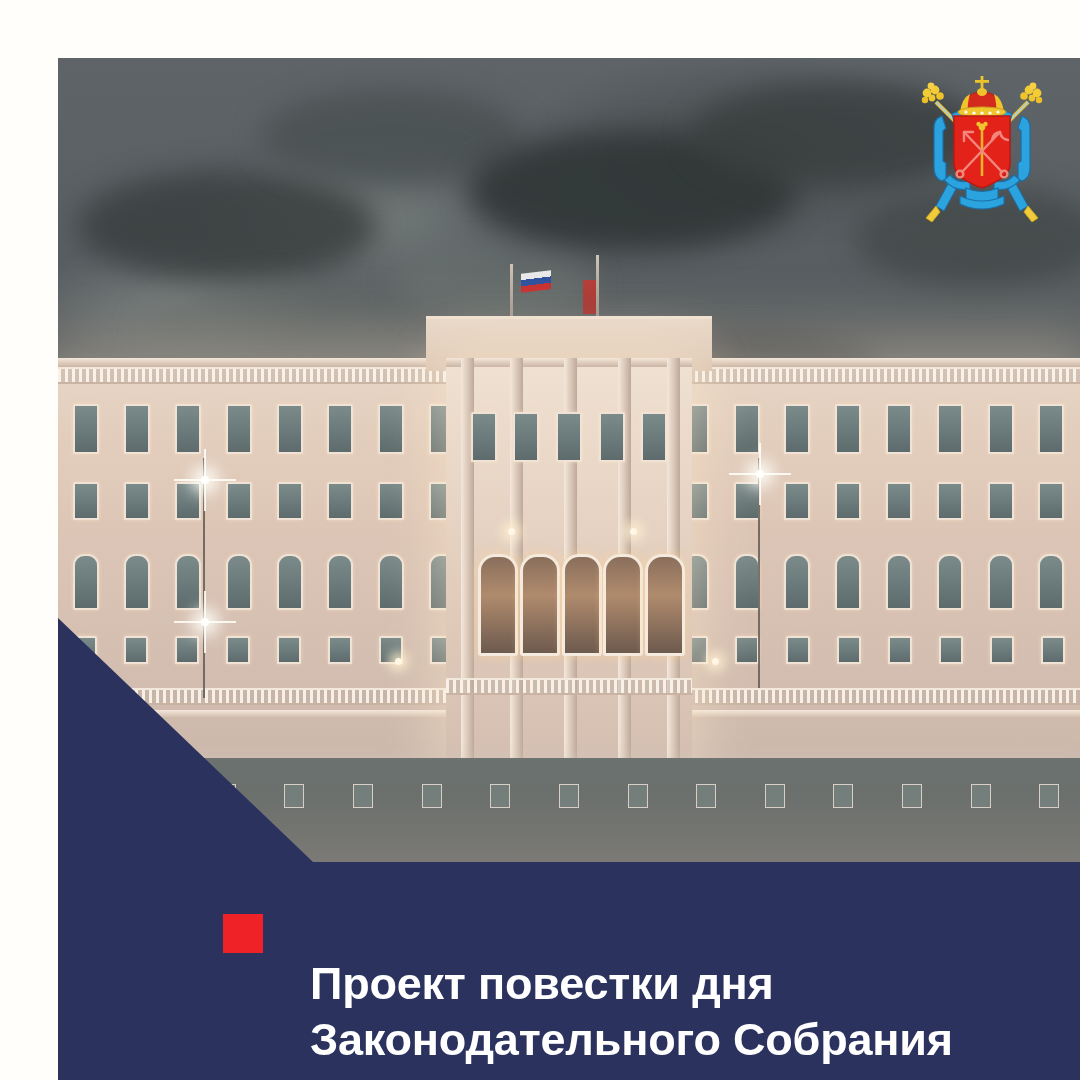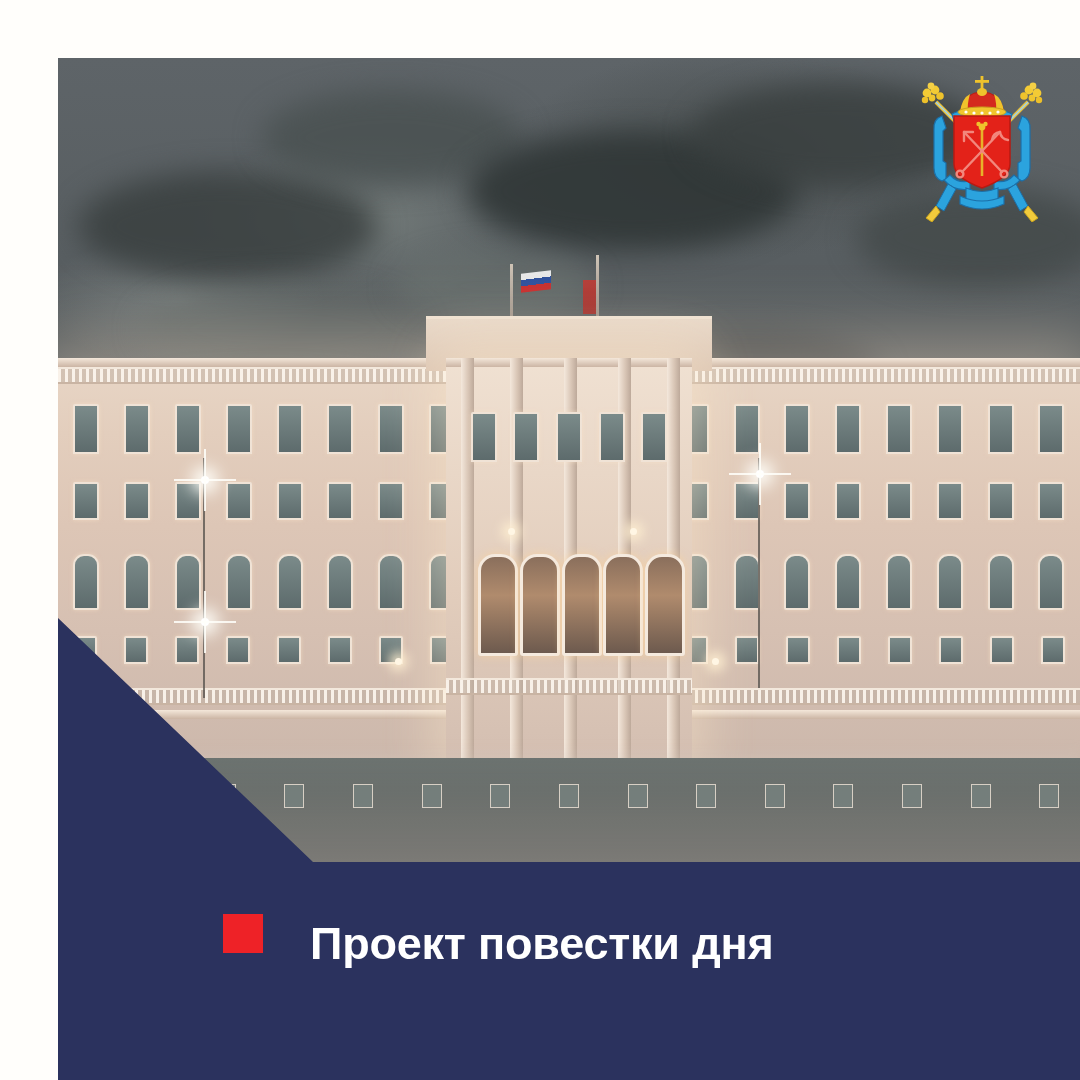--- a/index.html
+++ b/index.html
@@ -152,21 +152,21 @@
     background:#2B325E;
     clip-path:polygon(0px 18px, 255px 262px, 1022px 262px, 1022px 480px, 0px 480px);
   }
   .redsq{
     position:absolute;
     left:223px;top:914px;width:40px;height:39px;
     background:#EE2227;
   }
   .headline{
     position:absolute;
-    left:310px;top:916px;width:700px;
+    left:310px;top:956px;width:700px;
     color:#FFFFFF;
     font-size:45px;
     font-weight:bold;
     line-height:56px;
     letter-spacing:-0.2px;
   }
   .headline .ln{display:block;white-space:nowrap;}
 </style>
 </head>
 <body>
@@ -436,15 +436,16 @@
       </g>
     </svg>
   </div>
 
   <div class="navy"></div>
 
   <div class="redsq"></div>
 
   <div class="headline">
     <span class="ln">Проект повестки дня</span>
+    <span class="ln">Законодательного Собрания</span>
   </div>
 
 </div>
 
 </body></html>

